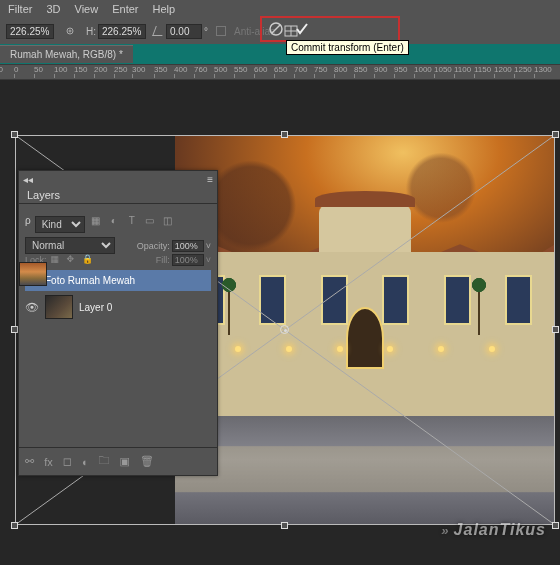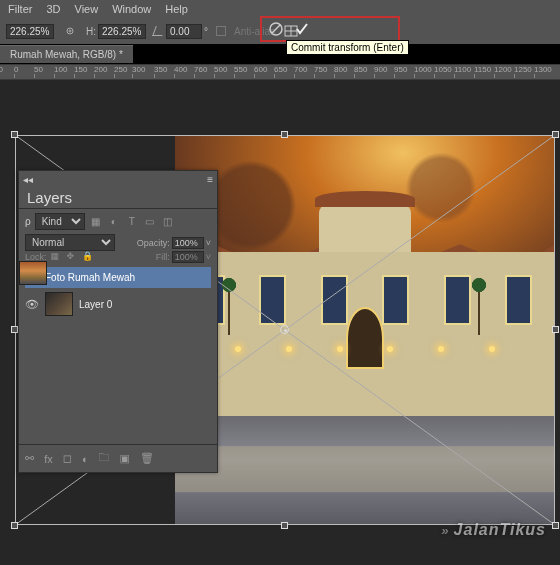--- a/index.html
+++ b/index.html
@@ -11,37 +11,37 @@
   .options-bar { height: 26px; display: flex; align-items: center; padding: 0 6px; gap: 8px; background: #535353; position: relative; }
   .opt-field { display: flex; align-items: center; gap: 2px; }
   .opt-field input { width: 48px; background: #3a3a3a; border: 1px solid #2a2a2a; color: #ddd; font-size: 10px; padding: 1px 3px; }
   .opt-lbl { font-size: 10px; color: #bbb; }
   .angle-icon { display:inline-block; width:10px; height:10px; border-left:1px solid #aaa; border-bottom:1px solid #aaa; transform: skewX(-20deg); }
   .icon { width:16px; height:16px; display:flex; align-items:center; justify-content:center; color:#ccc; }
   .check-area { position:absolute; left:260px; top:-2px; width:140px; height:26px; border:2px solid #c73030; display:flex; align-items:center; gap:10px; padding:0 6px; }
   .cancel-icn svg, .check-icn svg { width:16px; height:16px; }
   .tooltip { position:absolute; left:286px; top:22px; background:#ffffe1; color:#000; border:1px solid #000; font-size:10px; padding:1px 4px; z-index:50; white-space:nowrap; }
 
-  .doc-tab { height: 20px; display:flex; align-items:center; background:#000000; }
+  .doc-tab { height: 20px; display:flex; align-items:center; background:#0f766e; }
   .doc-tab .tab { background:#535353; padding:3px 10px; border-top:1px solid #6a6a6a; font-size:10px; }
 
   .ruler-h { height:16px; background:#535353; position:relative; border-top:1px solid #3a3a3a; border-bottom:1px solid #3a3a3a; overflow:hidden; }
   .ruler-h .tick { position:absolute; top:0; font-size:8px; color:#aaa; }
   .ruler-h .tick::before { content:""; position:absolute; left:0; bottom:-4px; width:1px; height:4px; background:#888; }
 
   .canvas-area { position:relative; width:560px; height:485px; background:#262626; }
 
   
   .layers-panel { position:absolute; left:18px; top:90px; width:200px; background:#535353; border:1px solid #2f2f2f; z-index:40; box-shadow:0 0 4px rgba(0,0,0,.4); }
   .panel-tabstrip { display:flex; align-items:center; justify-content:space-between; padding:3px 4px 0 4px; }
   .panel-tabstrip .collapse { font-size:10px; color:#ccc; }
-  .panel-tab { padding:4px 8px 2px 8px; font-size:15px; color:#ddd; border-bottom:1px solid #2f2f2f; }
+  .panel-tab { padding:4px 8px 2px 8px; font-size:11px; color:#ddd; border-bottom:1px solid #2f2f2f; }
   .panel-body { padding:4px 6px; }
   .filter-row { display:flex; align-items:center; gap:4px; margin-bottom:4px; }
-  .filter-row select { background:#3a3a3a; border:1px solid #2a2a2a; color:#ccc; font-size:10px; padding:1px 2px; width:50px; }
+  .filter-row select { background:#3a3a3a; border:1px solid #2a2a2a; color:#ccc; font-size:10px; padding:1px 2px; width:50px;margin-top:8px; }
   .filter-row .ficon { width:14px; height:14px; display:flex; align-items:center; justify-content:center; color:#999; font-size:10px; }
   .blend-row { display:flex; align-items:center; justify-content:space-between; }
   .blend-row select { background:#3a3a3a; border:1px solid #2a2a2a; color:#ccc; font-size:10px; padding:1px 2px; width:90px; }
   .blend-row .opac { font-size:9px; color:#aaa; display:flex; align-items:center; gap:2px; }
   .blend-row .opac input { width:32px; background:#3a3a3a; border:1px solid #2a2a2a; color:#ccc; font-size:9px; padding:0 2px; }
   .lock-row { display:flex; align-items:center; gap:4px; font-size:9px; color:#888; margin-bottom:4px; }
   .lock-row .licon { width:12px; height:12px; color:#888; }
   .lock-row .fill { margin-left:auto; display:flex; align-items:center; gap:2px; }
   .lock-row .fill input { width:32px; background:#3a3a3a; border:1px solid #2a2a2a; color:#888; font-size:9px; padding:0 2px; }
 
@@ -96,21 +96,21 @@
 
   .checkbox { width:10px; height:10px; border:1px solid #777; display:inline-block; }
 </style>
 </head>
 <body>
 
 <div class="menubar">
   <span>Filter</span>
   <span>3D</span>
   <span>View</span>
-  <span>Window</span>
+  <span>Enter</span>
   <span>Help</span>
 </div>
 
 <div class="options-bar">
   <div class="opt-field">
     <input value="226.25%" style="">
   </div>
   <span class="icon">
     <svg viewBox="0 0 16 16">
         <path d="M5 8a3 3 0 013-3h0a3 3 0 010 6 3 3 0 01-3-3zm3-1a1 1 0 100 2 1 1 0 000-2z" fill="none" stroke="#aaa"></path>

